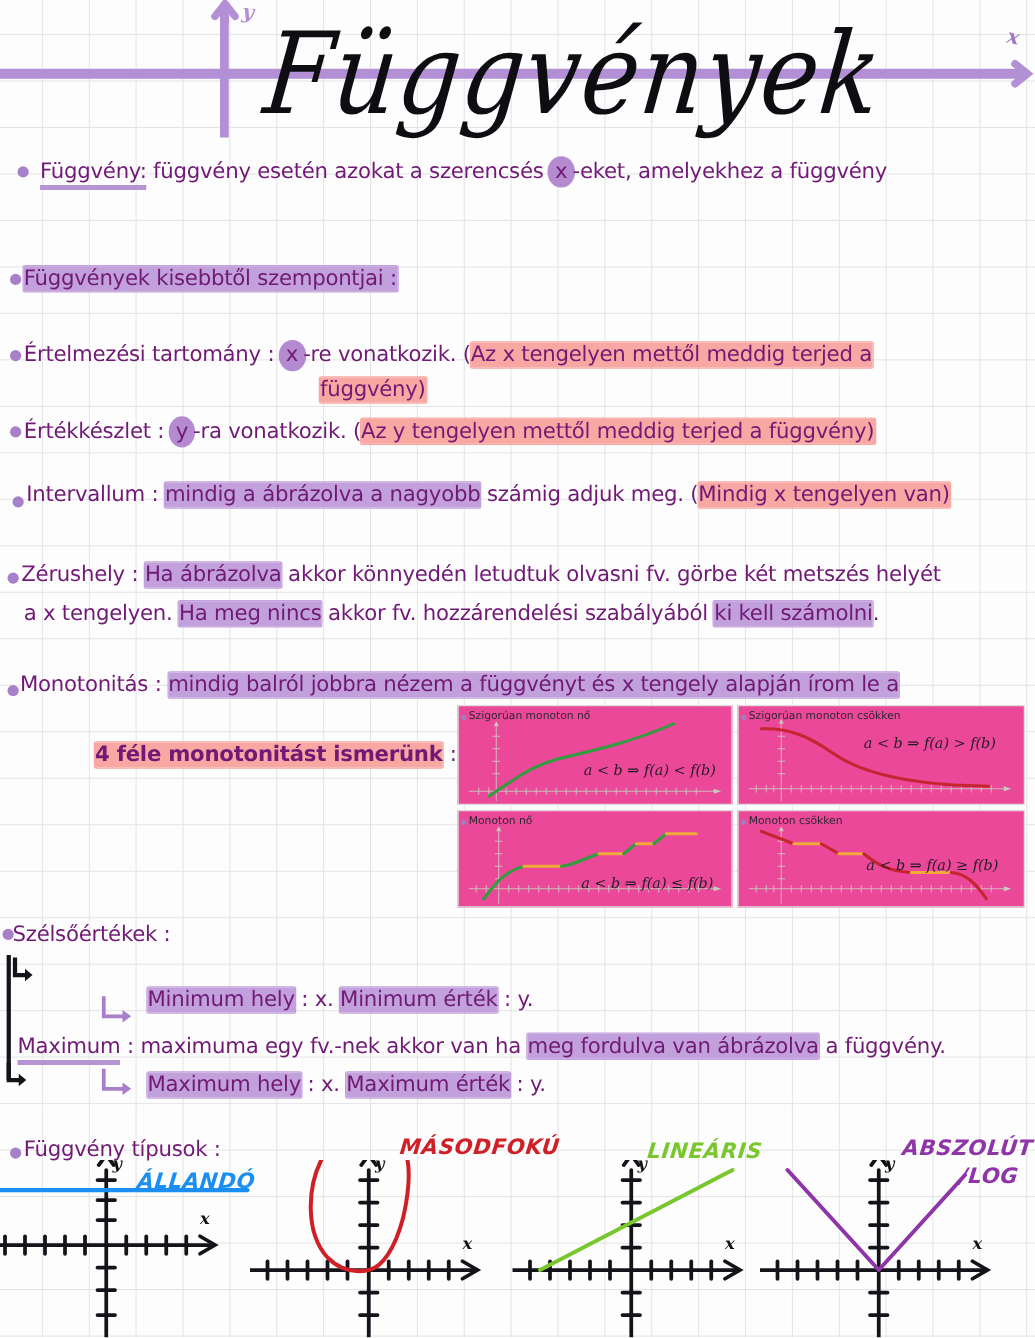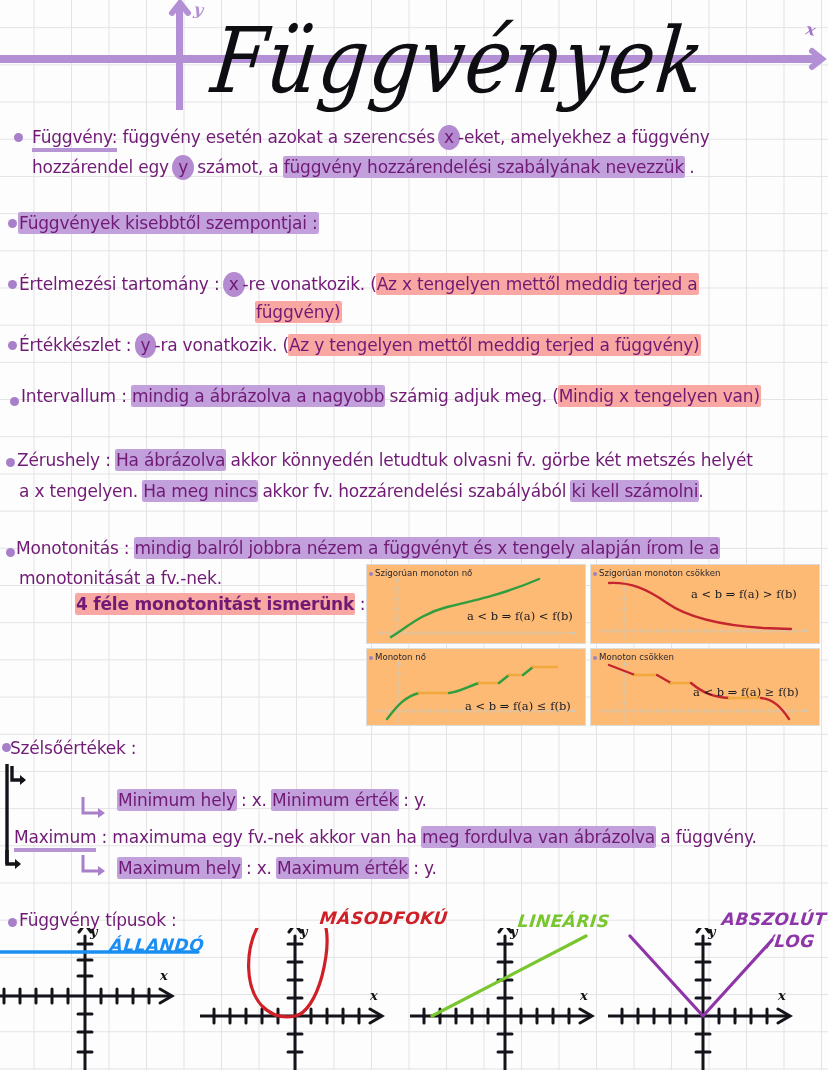--- a/index.html
+++ b/index.html
@@ -52,31 +52,31 @@
     transform:scaleY(1.16) skewX(-7deg);
     transform-origin:left top;
   }
 
   
   #axis-x{position:absolute;left:0;top:55px;width:822px;height:8px;background:#b38fd6;}
   #axis-y{position:absolute;left:176px;top:4px;width:7px;height:106px;background:#b38fd6;}
 
   
   .mono{
-    position:absolute;background:#fdba74;
+    position:absolute;background:#ec4899;
     border:1px solid #dcdcda;
     overflow:hidden;
   }
   .mono .cap{
     position:absolute;left:8px;top:3px;font-size:8.6px;color:#2a2730;
     font-family:"DejaVu Sans",sans-serif;white-space:nowrap;
   }
   .mono .capdot{position:absolute;left:2px;top:7px;width:4px;height:4px;border-radius:50%;background:#9d82c2;}
   .mono .frm{
-    position:absolute;font-family:"DejaVu Serif",serif;
+    position:absolute;font-family:"DejaVu Serif",serif;font-style:italic;
     font-size:11.5px;color:#1d1b22;white-space:nowrap;
   }
 
   
   .graph{position:absolute;}
   .lbl{
     position:absolute;font-family:"DejaVu Sans",sans-serif;
     font-weight:bold;font-size:17px;font-style:italic;
     letter-spacing:0.5px;white-space:nowrap;
     transform:skewX(-6deg);
@@ -107,27 +107,20 @@
   <div class="axlabel" style="left:806px;top:20px;color:#a276c9;font-weight:bold;font-size:16px;transform:rotate(12deg)">x</div>
 
   <div id="title">Függvények</div>
 
   <div class="dot" style="left:14px;top:133px"></div>
   <div class="t" style="left:32px;top:127px">
     <span class="ul-p">Függvény:</span>
     <span>függvény esetén azokat a szerencsés</span>
     <span class="oval">x</span><span>-eket, amelyekhez a függvény</span>
   </div>
-  <div class="t" style="left:32px;top:157px">
-    <span>hozzárendel egy</span>
-    <span class="oval">y</span>
-    <span>számot, a</span>
-    <span class="hl-p">függvény hozzárendelési szabályának nevezzük</span>
-    <span>.</span>
-  </div>
 
   <div class="dot" style="left:8px;top:219px"></div>
   <div class="t" style="left:19px;top:213px">
     <span class="hl-p">Függvények kisebbtől szempontjai :</span>
   </div>
 
   <div class="dot" style="left:8px;top:280px"></div>
   <div class="t" style="left:19px;top:274px">
     <span>Értelmezési tartomány :</span>
     <span class="oval">x</span><span>-re vonatkozik. (</span><span class="hl-r">Az x tengelyen mettől meddig terjed a</span>
@@ -160,21 +153,20 @@
     <span class="hl-p">Ha meg nincs</span>
     <span>akkor fv. hozzárendelési szabályából</span>
     <span class="hl-p">ki kell számolni</span><span>.</span>
   </div>
 
   <div class="dot" style="left:6px;top:548px"></div>
   <div class="t" style="left:16px;top:538px">
     <span>Monotonitás  :</span>
     <span class="hl-p">mindig balról jobbra nézem a függvényt és x tengely alapján írom le a</span>
   </div>
-  <div class="t" style="left:19px;top:568px">monotonitását a fv.-nek.</div>
   <div class="t" style="left:76px;top:594px;font-weight:bold">
     <span class="hl-r">4 féle monotonitást ismerünk</span>
     <span style="font-weight:normal">:</span>
   </div>
 
   <div class="mono" style="left:366px;top:564px;width:218px;height:78px">
     <div class="capdot"></div>
     <div class="cap">Szigorúan monoton nő</div>
     <svg width="218" height="78" style="position:absolute;left:0;top:0">
       <g stroke="#c9c9c0" stroke-width="0.7">

